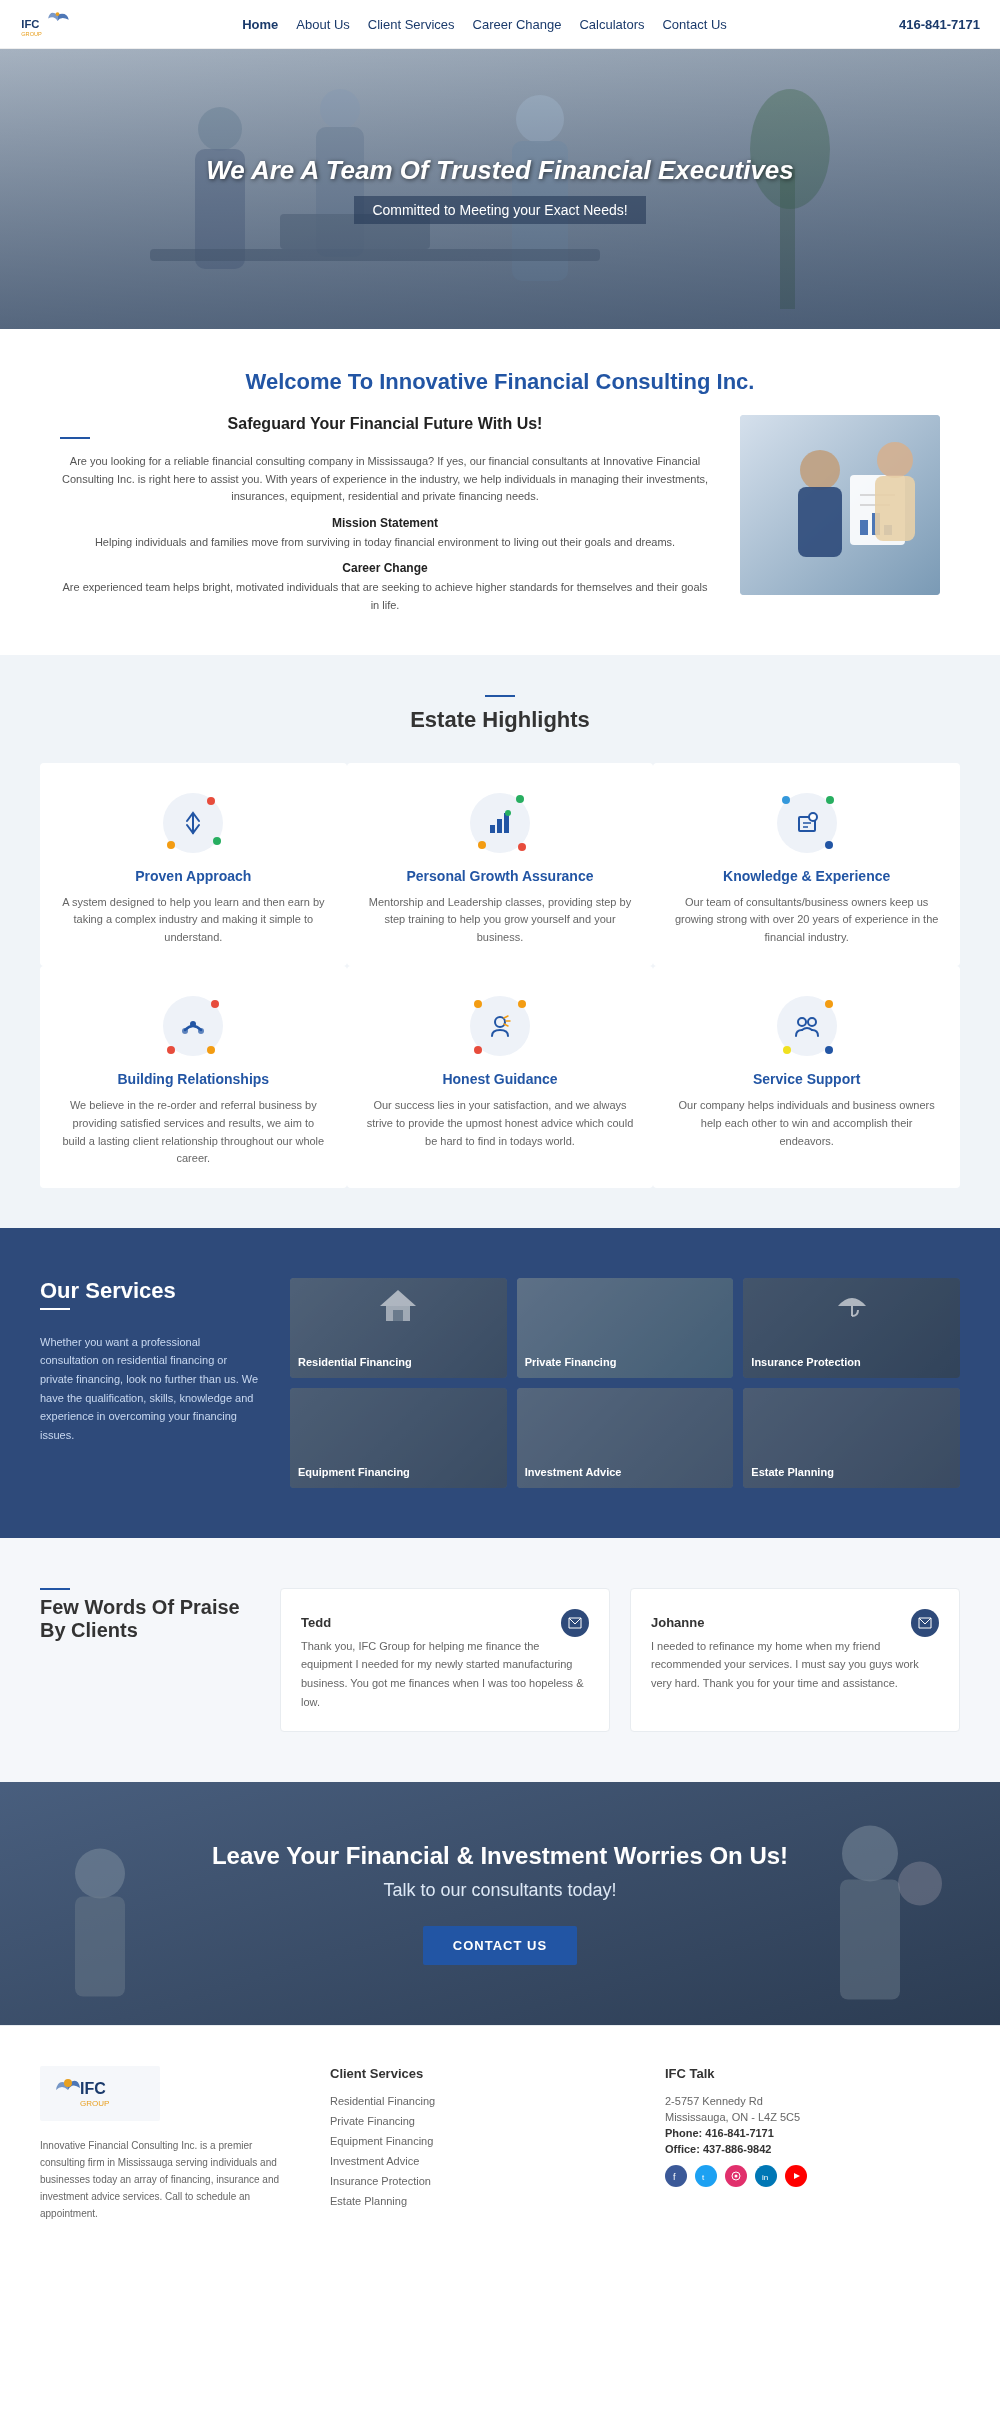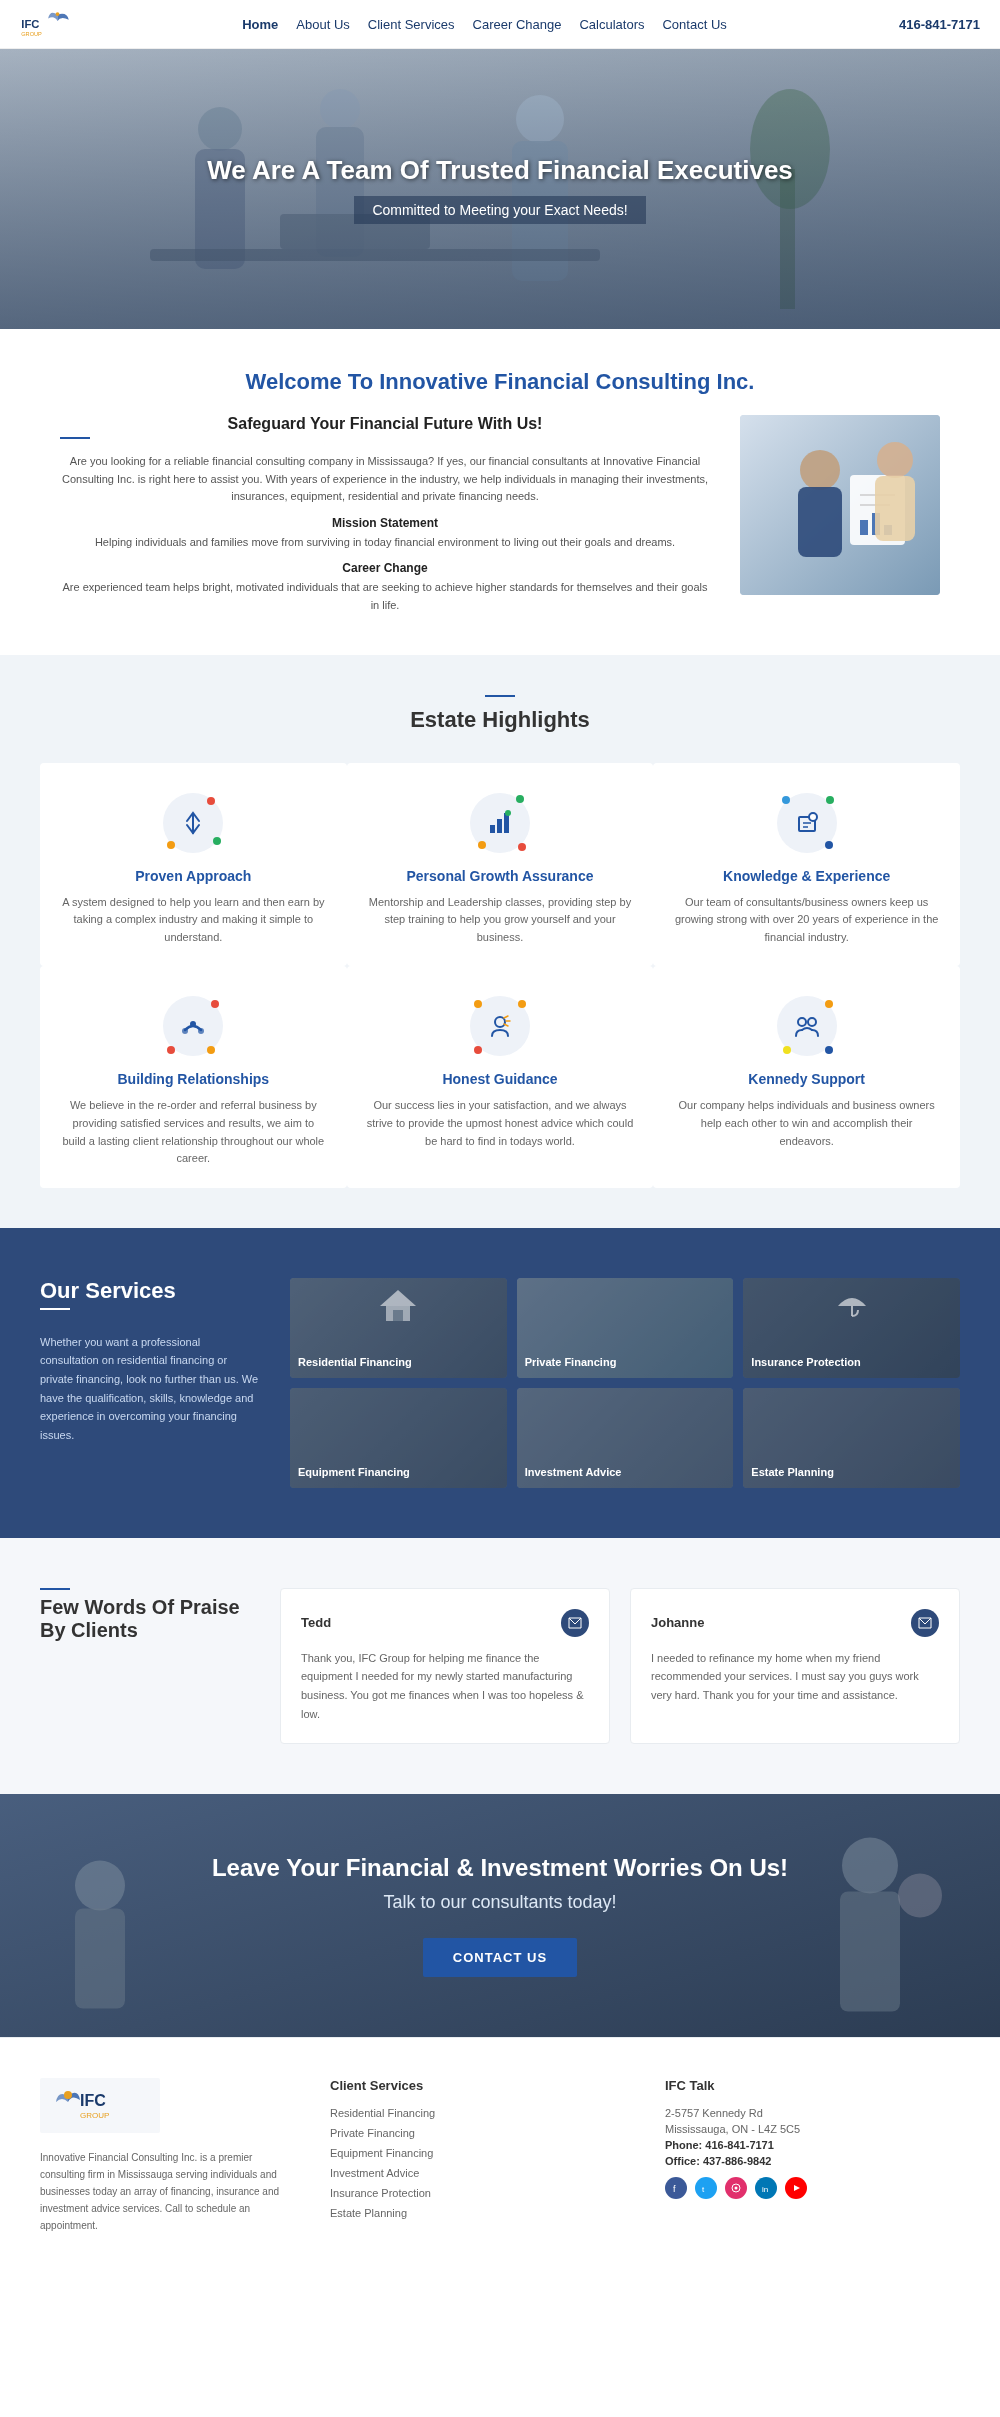--- a/index.html
+++ b/index.html
@@ -42,20 +42,21 @@
       background: linear-gradient(to bottom, rgba(30,50,80,0.3), rgba(30,50,80,0.5));
     }
     .hero-overlay {
       position: relative; z-index: 2;
       text-align: center; color: #fff;
     }
     .hero-overlay h1 {
       font-size: 26px; font-weight: 700;
       text-shadow: 1px 1px 4px rgba(0,0,0,0.6);
       margin-bottom: 10px;
+      font-style: italic;
     }
     .hero-overlay .hero-sub {
       background: rgba(30,50,80,0.55);
       padding: 6px 18px;
       font-size: 14px;
       display: inline-block;
     }
 
     
     .welcome-section {
@@ -200,21 +201,21 @@
       content: ''; display: block; width: 30px; height: 2px;
       background: #2255a4; margin-bottom: 6px;
     }
     .testimonials-cards { flex: 1; display: flex; gap: 20px; }
     .testimonial-card {
       flex: 1; background: #fff; border-radius: 4px;
       padding: 20px; border: 1px solid #e8ecf0;
     }
     .testimonial-header {
       display: flex; justify-content: space-between;
-      align-items: center; margin-bottom: 12px;
+      align-items: center; 
     }
     .testimonial-name { font-weight: 700; font-size: 13px; color: #333; }
     .testimonial-icon {
       width: 28px; height: 28px; background: #2e4a7a;
       border-radius: 50%; display: flex; align-items: center; justify-content: center;
     }
     .testimonial-icon svg { width: 14px; height: 14px; fill: #fff; }
     .testimonial-card p { font-size: 11px; color: #666; line-height: 1.7; }
 
     
@@ -465,21 +466,21 @@
           <circle cx="9" cy="10" r="4" stroke="#2255a4" stroke-width="2"></circle>
           <circle cx="19" cy="10" r="4" stroke="#2255a4" stroke-width="2"></circle>
           <path d="M3 24 Q3 18 9 18" stroke="#2255a4" stroke-width="2" stroke-linecap="round"></path>
           <path d="M25 24 Q25 18 19 18" stroke="#2255a4" stroke-width="2" stroke-linecap="round"></path>
           <path d="M9 18 Q14 14 19 18" stroke="#2255a4" stroke-width="2" stroke-linecap="round"></path>
         </svg>
         <div class="icon-dot" style="background:#f39c12; top:4px; right:4px;"></div>
         <div class="icon-dot" style="background:#f0e020; bottom:2px; left:6px;"></div>
         <div class="icon-dot" style="background:#2255a4; bottom:2px; right:4px;"></div>
       </div>
-      <h4>Kennedy Support</h4>
+      <h4>Service Support</h4>
       <p>Our company helps individuals and business owners help each other to win and accomplish their endeavors.</p>
     </div>
 
   </div>
 </section>
 
 <section class="our-services">
   <div class="services-left">
     <h2>Our Services</h2>
     <p>Whether you want a professional consultation on residential financing or private financing, look no further than us. We have the qualification, skills, knowledge and experience in overcoming your financing issues.</p>

